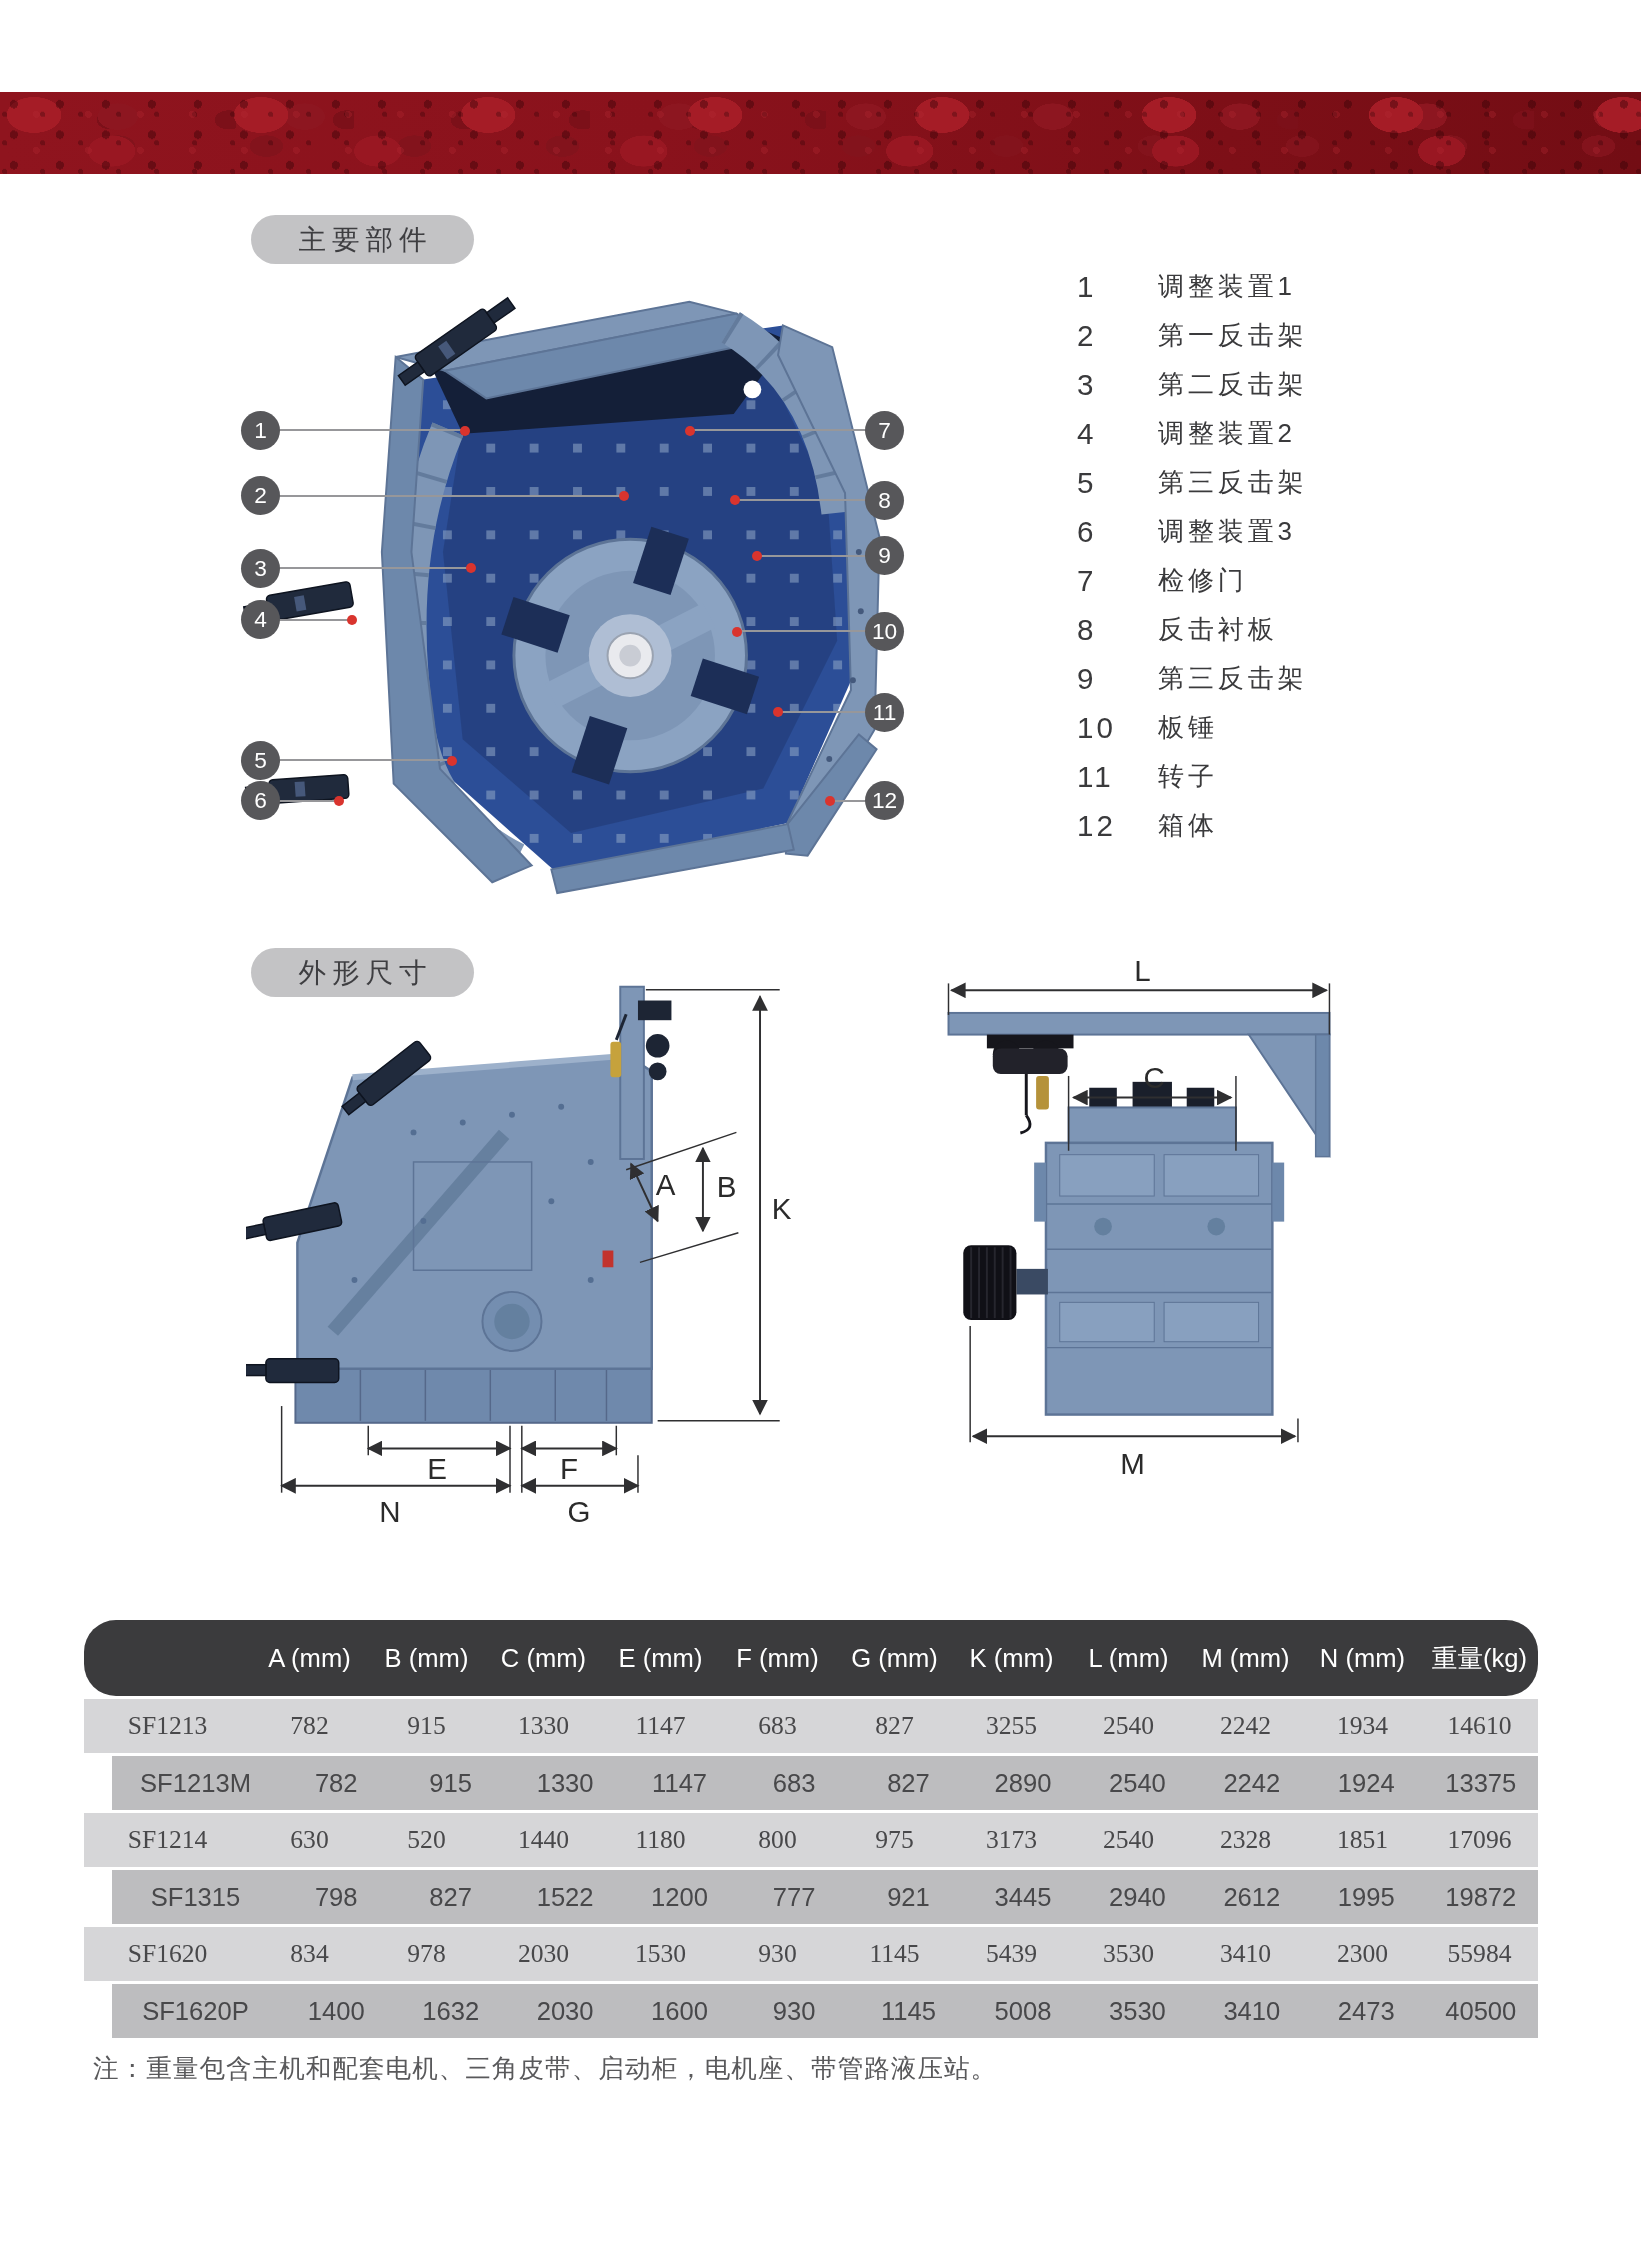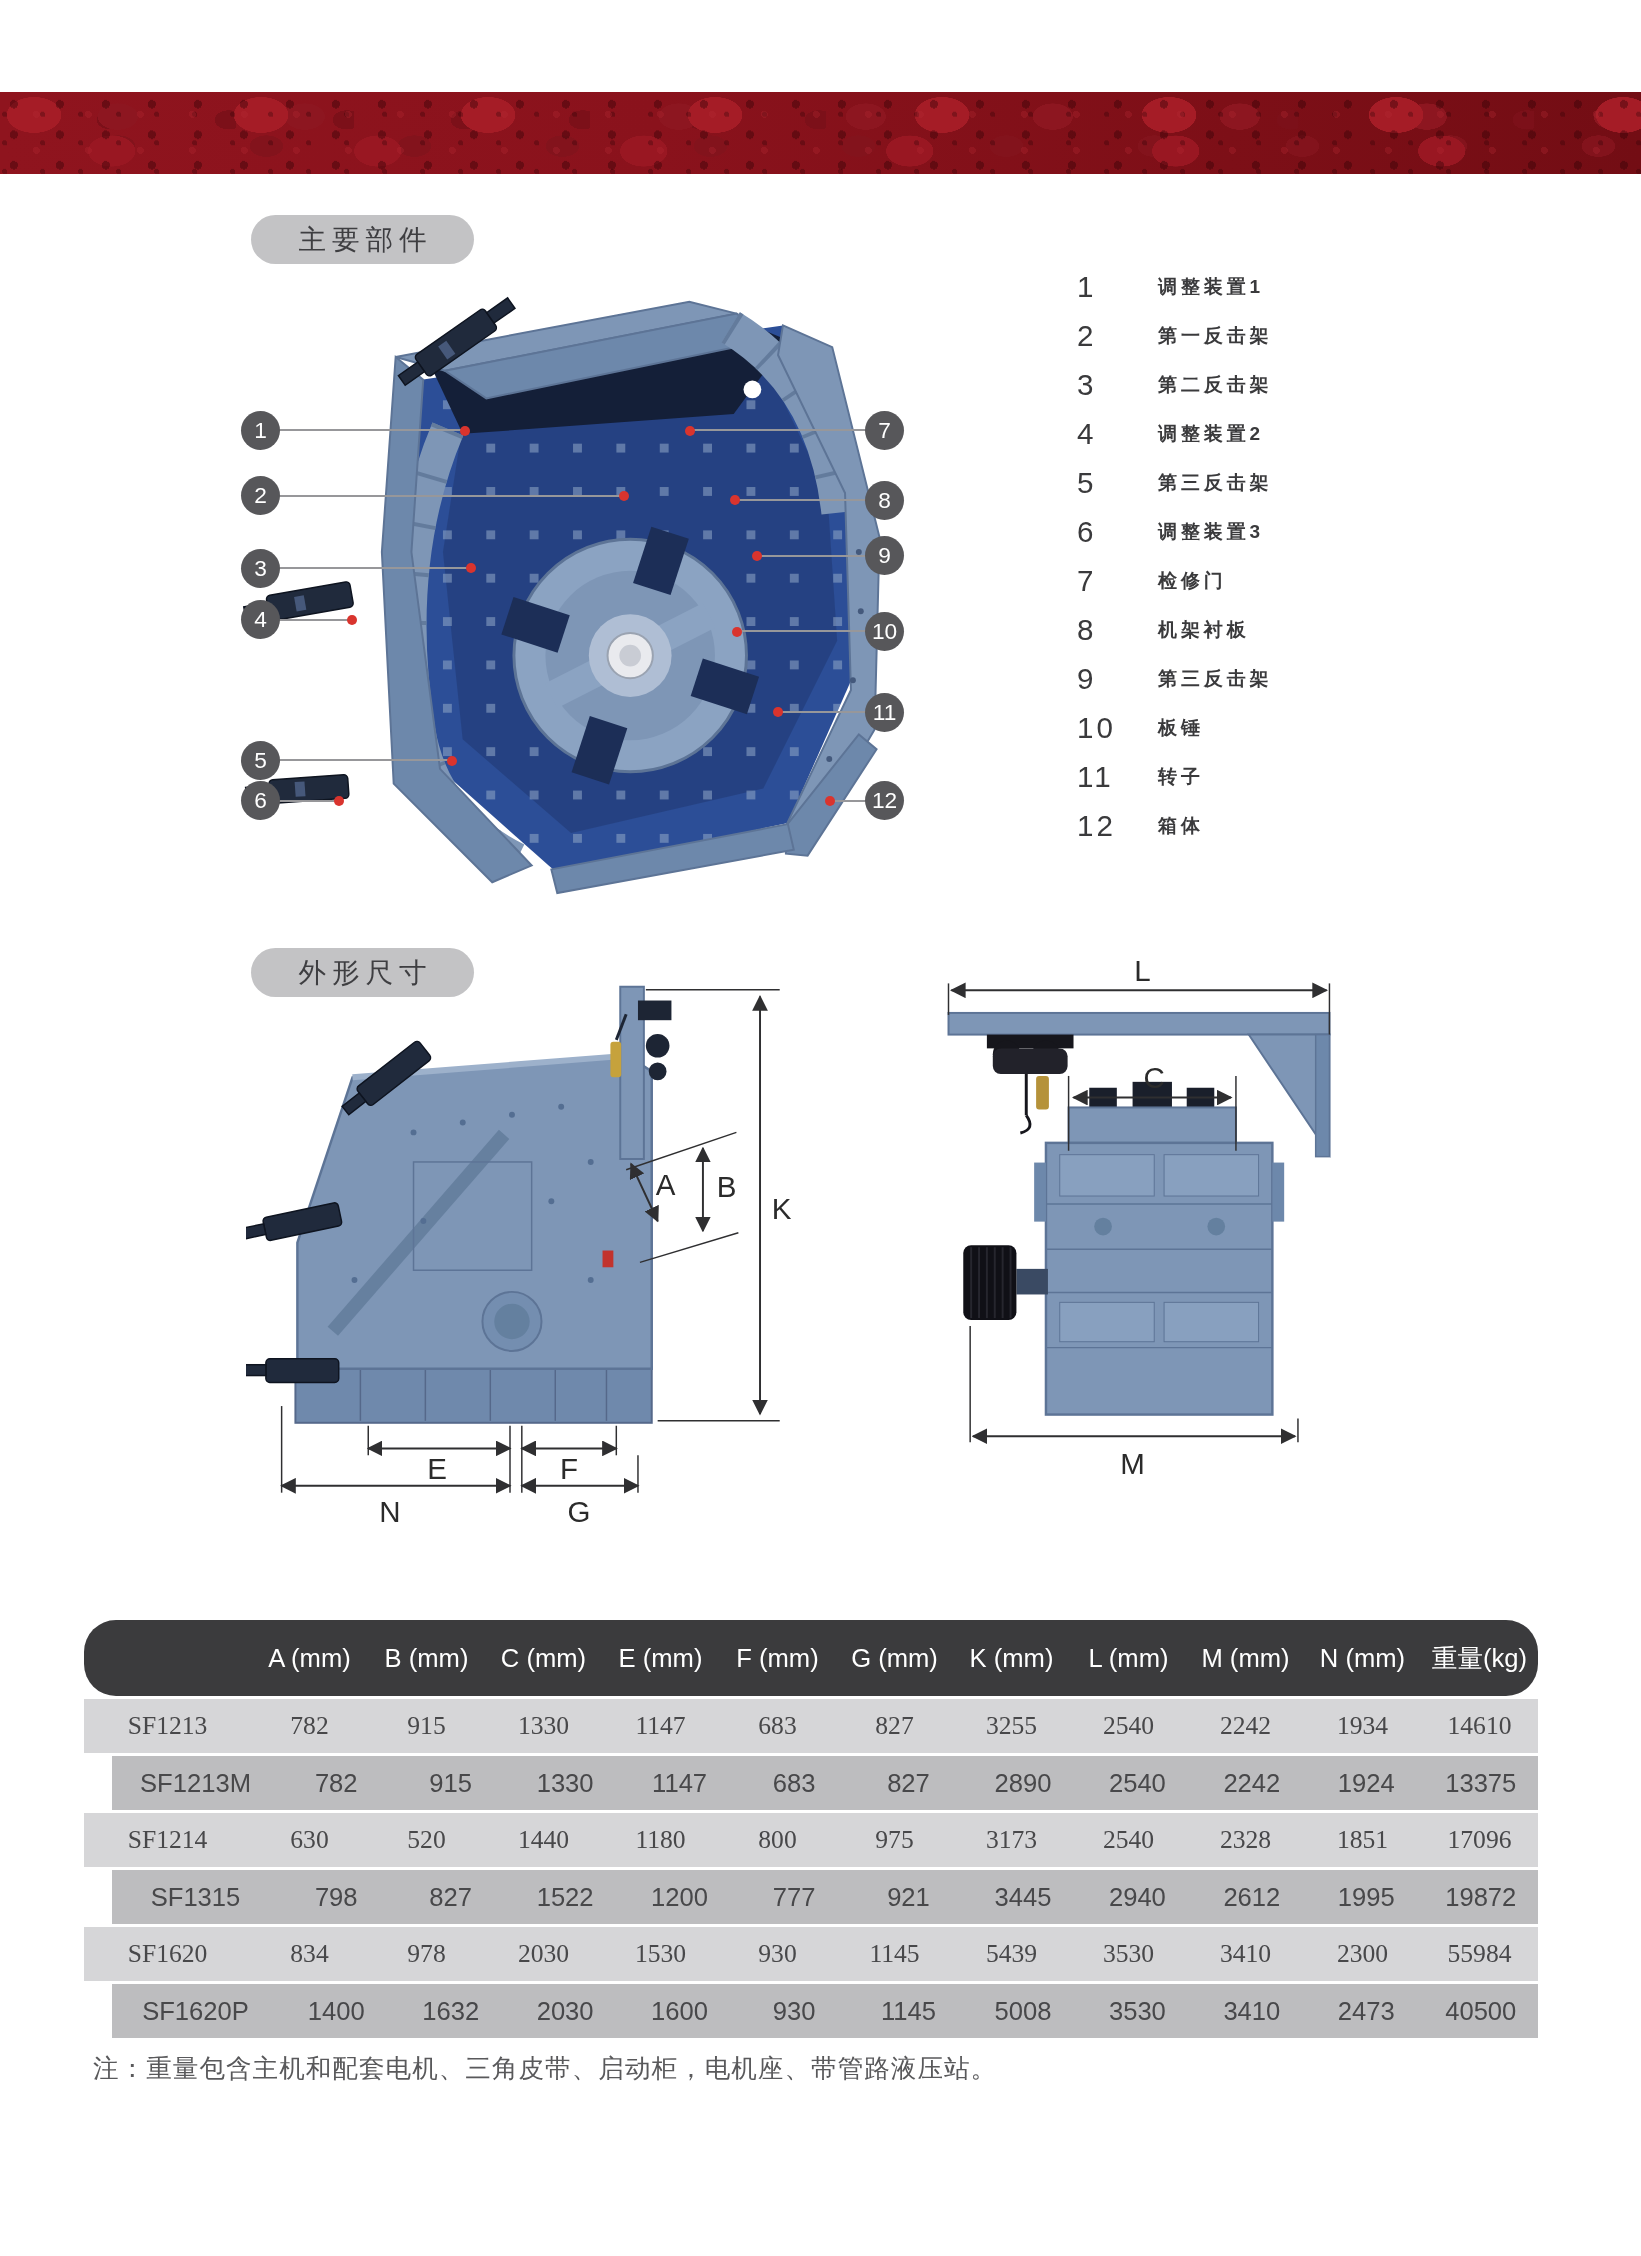--- a/index.html
+++ b/index.html
@@ -41,21 +41,21 @@
   .callout-dot{position:absolute;width:9.9px;height:9.9px;border-radius:50%;background:#d9342e;}
   .callout-circle{
     position:absolute;width:39px;height:39px;border-radius:50%;background:#57575a;
     color:#fff;font-size:22.7px;display:flex;align-items:center;justify-content:center;
   }
 
   
   .parts{position:absolute;left:1077px;top:262px;width:355px;}
   .part-row{display:flex;height:49px;align-items:center;color:#3a3a3c;}
   .part-num{width:81px;font-size:29.6px;letter-spacing:3px;}
-  .part-name{font-size:19px;letter-spacing:3.9px;font-weight:bold;}
+  .part-name{font-size:26px;letter-spacing:3.9px;}
 
   
   .spec-table{position:absolute;left:84px;top:1620px;width:1454px;}
   .t-head,.trow{display:grid;grid-template-columns:167px repeat(11,1fr);align-items:center;}
   .t-head{height:76px;background:#3b3b3d;border-radius:32px;}
   .trow{height:54px;margin-top:3px;}
   .trow.light{background:#d6d6d8;font-family:Liberation Serif, serif;}
   .trow.dark{background:#bdbdbf;margin-left:28px;}
   .th{color:#ffffff;font-size:25.6px;text-align:center;}
   .td{color:#48484a;font-size:25.6px;text-align:center;}
@@ -206,21 +206,21 @@
       <div class="part-row">
         <span class="part-num">6</span>
         <span class="part-name">调整装置3</span>
       </div>
       <div class="part-row">
         <span class="part-num">7</span>
         <span class="part-name">检修门</span>
       </div>
       <div class="part-row">
         <span class="part-num">8</span>
-        <span class="part-name">机架衬板</span>
+        <span class="part-name">反击衬板</span>
       </div>
       <div class="part-row">
         <span class="part-num">9</span>
         <span class="part-name">第三反击架</span>
       </div>
       <div class="part-row">
         <span class="part-num">10</span>
         <span class="part-name">板锤</span>
       </div>
       <div class="part-row">

